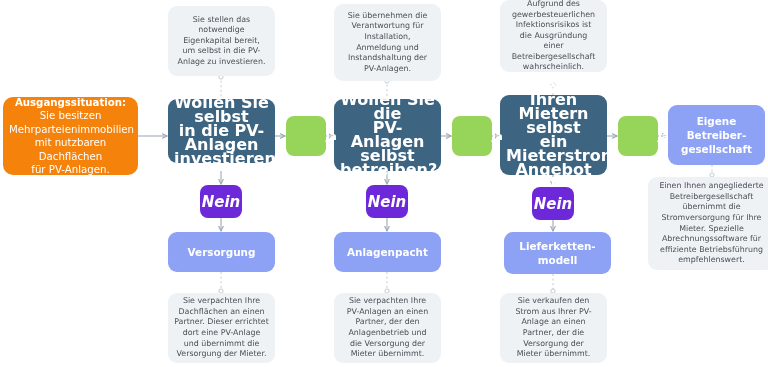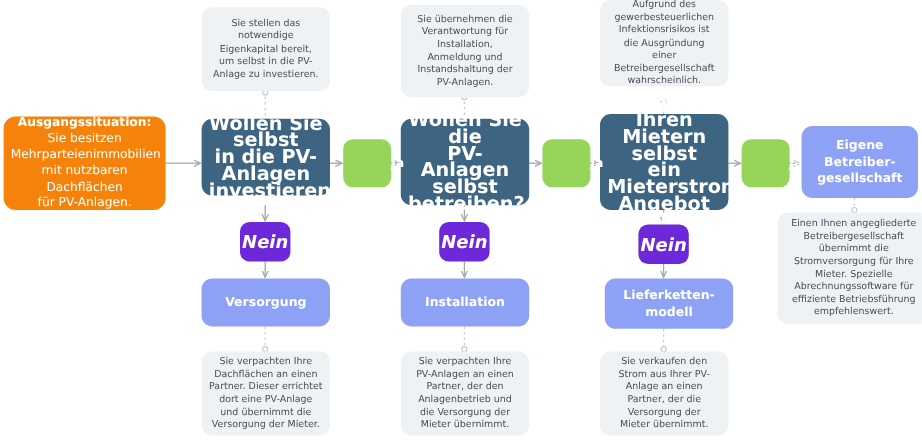--- a/index.html
+++ b/index.html
@@ -245,21 +245,21 @@
 
   <div class="node no" style="left:532px; top:187px; width:42px; height:33px;">
     <span class="label">Nein</span>
   </div>
 
   <div class="node result" style="left:168px; top:232px; width:107px; height:40px;">
     <span class="label">Versorgung</span>
   </div>
 
   <div class="node result" style="left:334px; top:232px; width:107px; height:40px;">
-    <span class="label">Installation</span>
+    <span class="label">Anlagenpacht</span>
   </div>
 
   <div class="node result" style="left:504px; top:232px; width:107px; height:42px;">
     <span class="label">Lieferketten-
 modell</span>
   </div>
 
   <div class="node result" style="left:668px; top:105px; width:97px; height:60px;">
     <span class="label">Eigene
 Betreiber-

